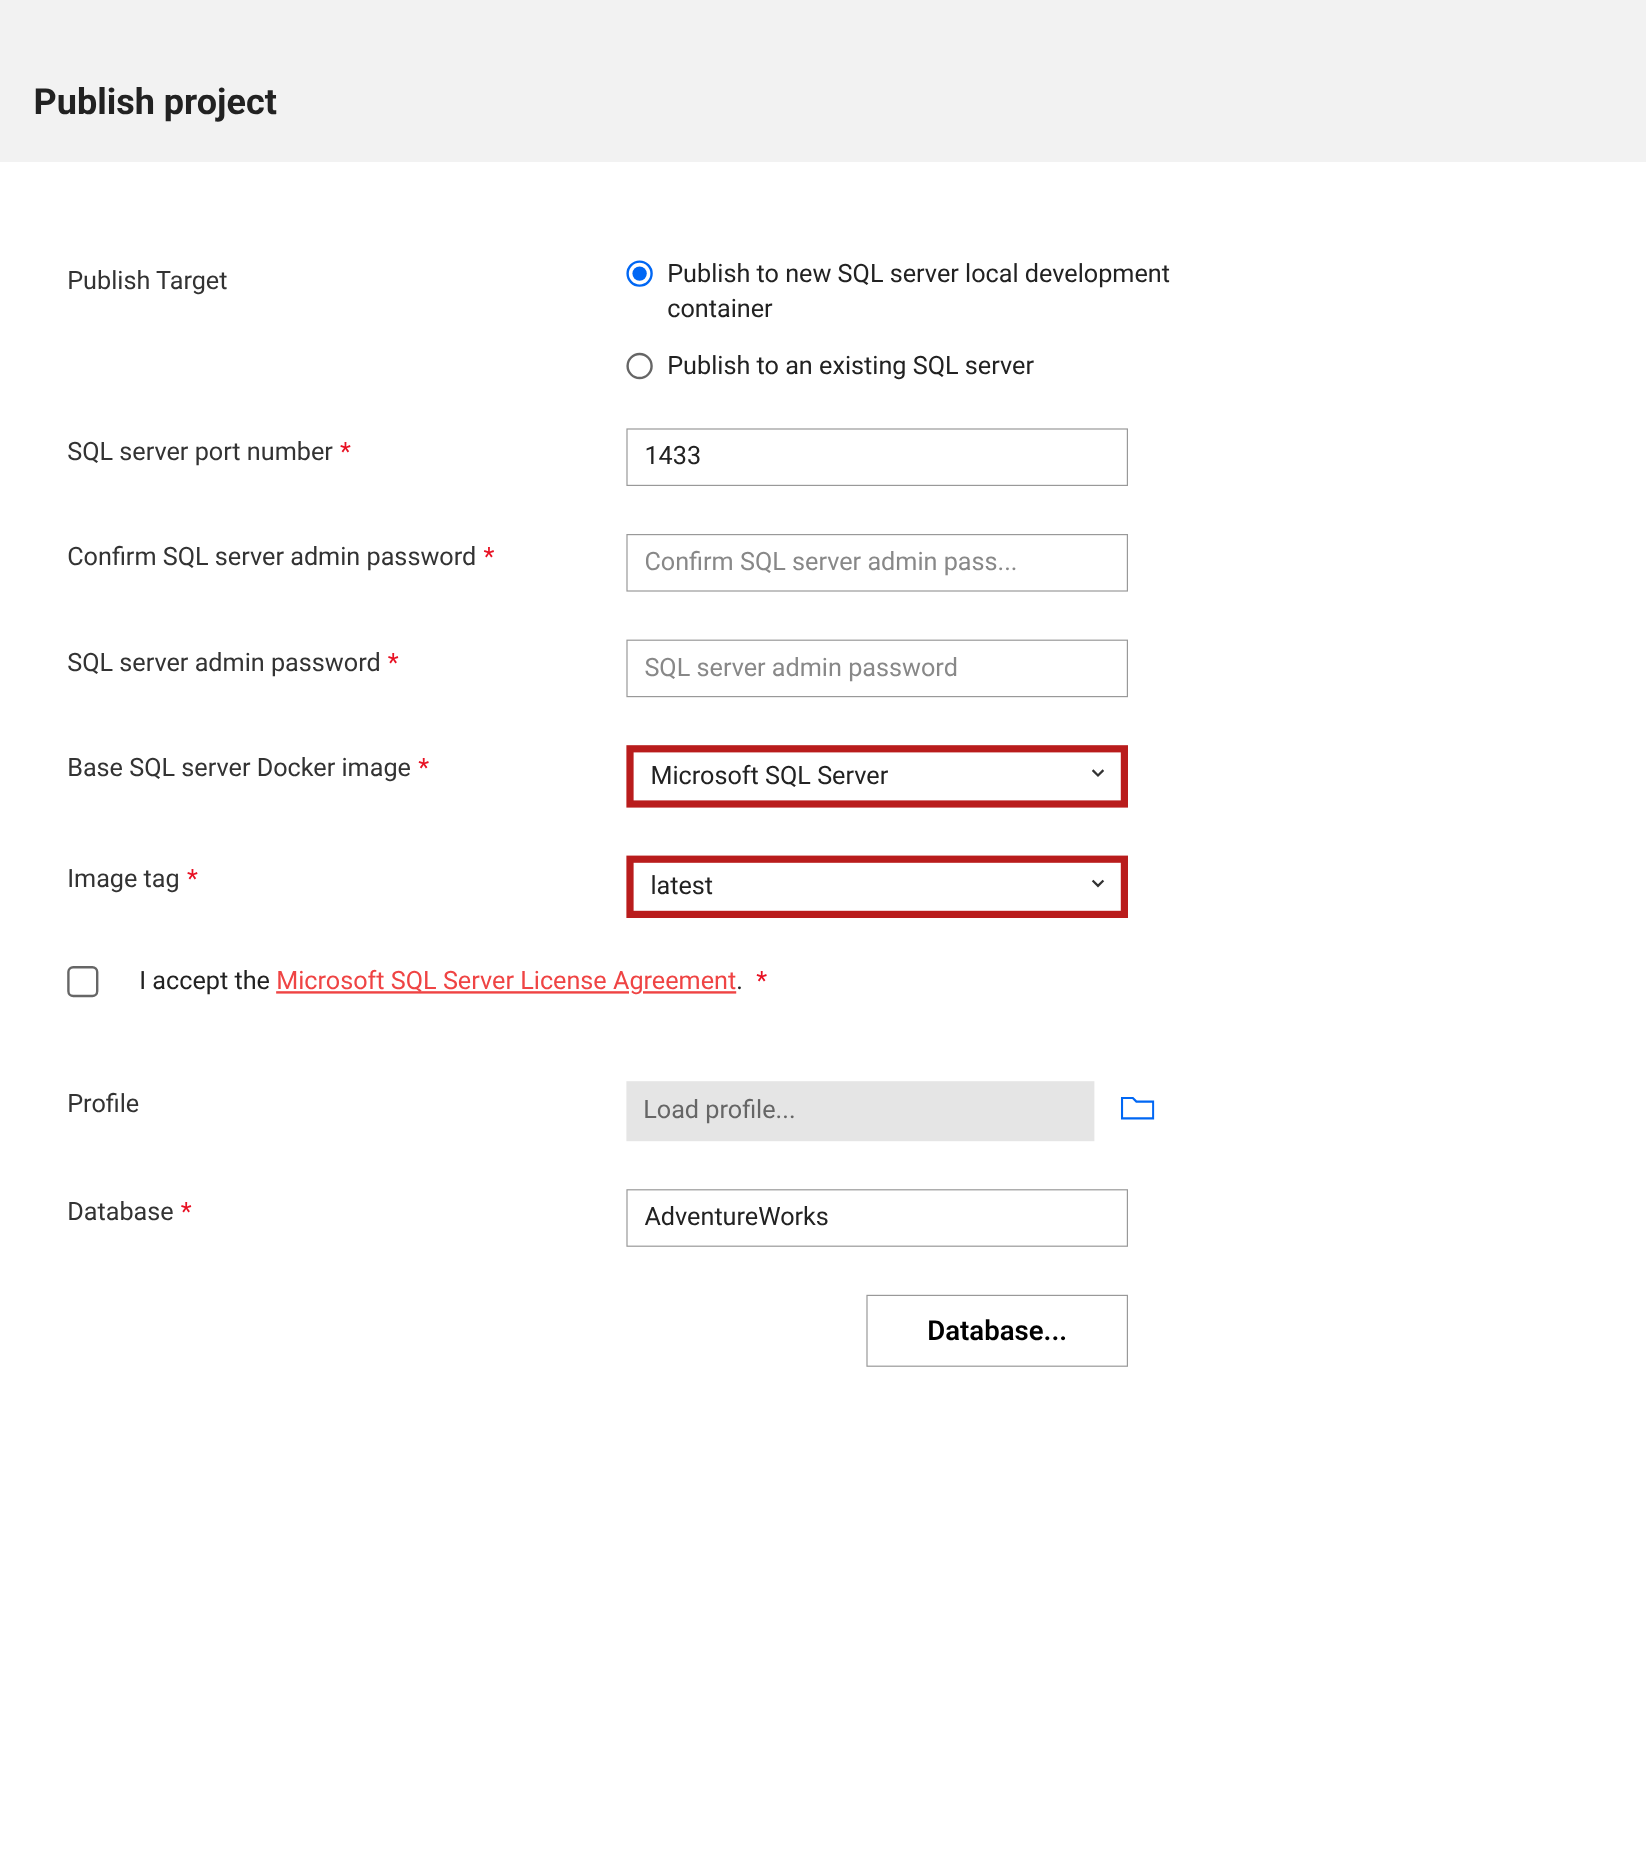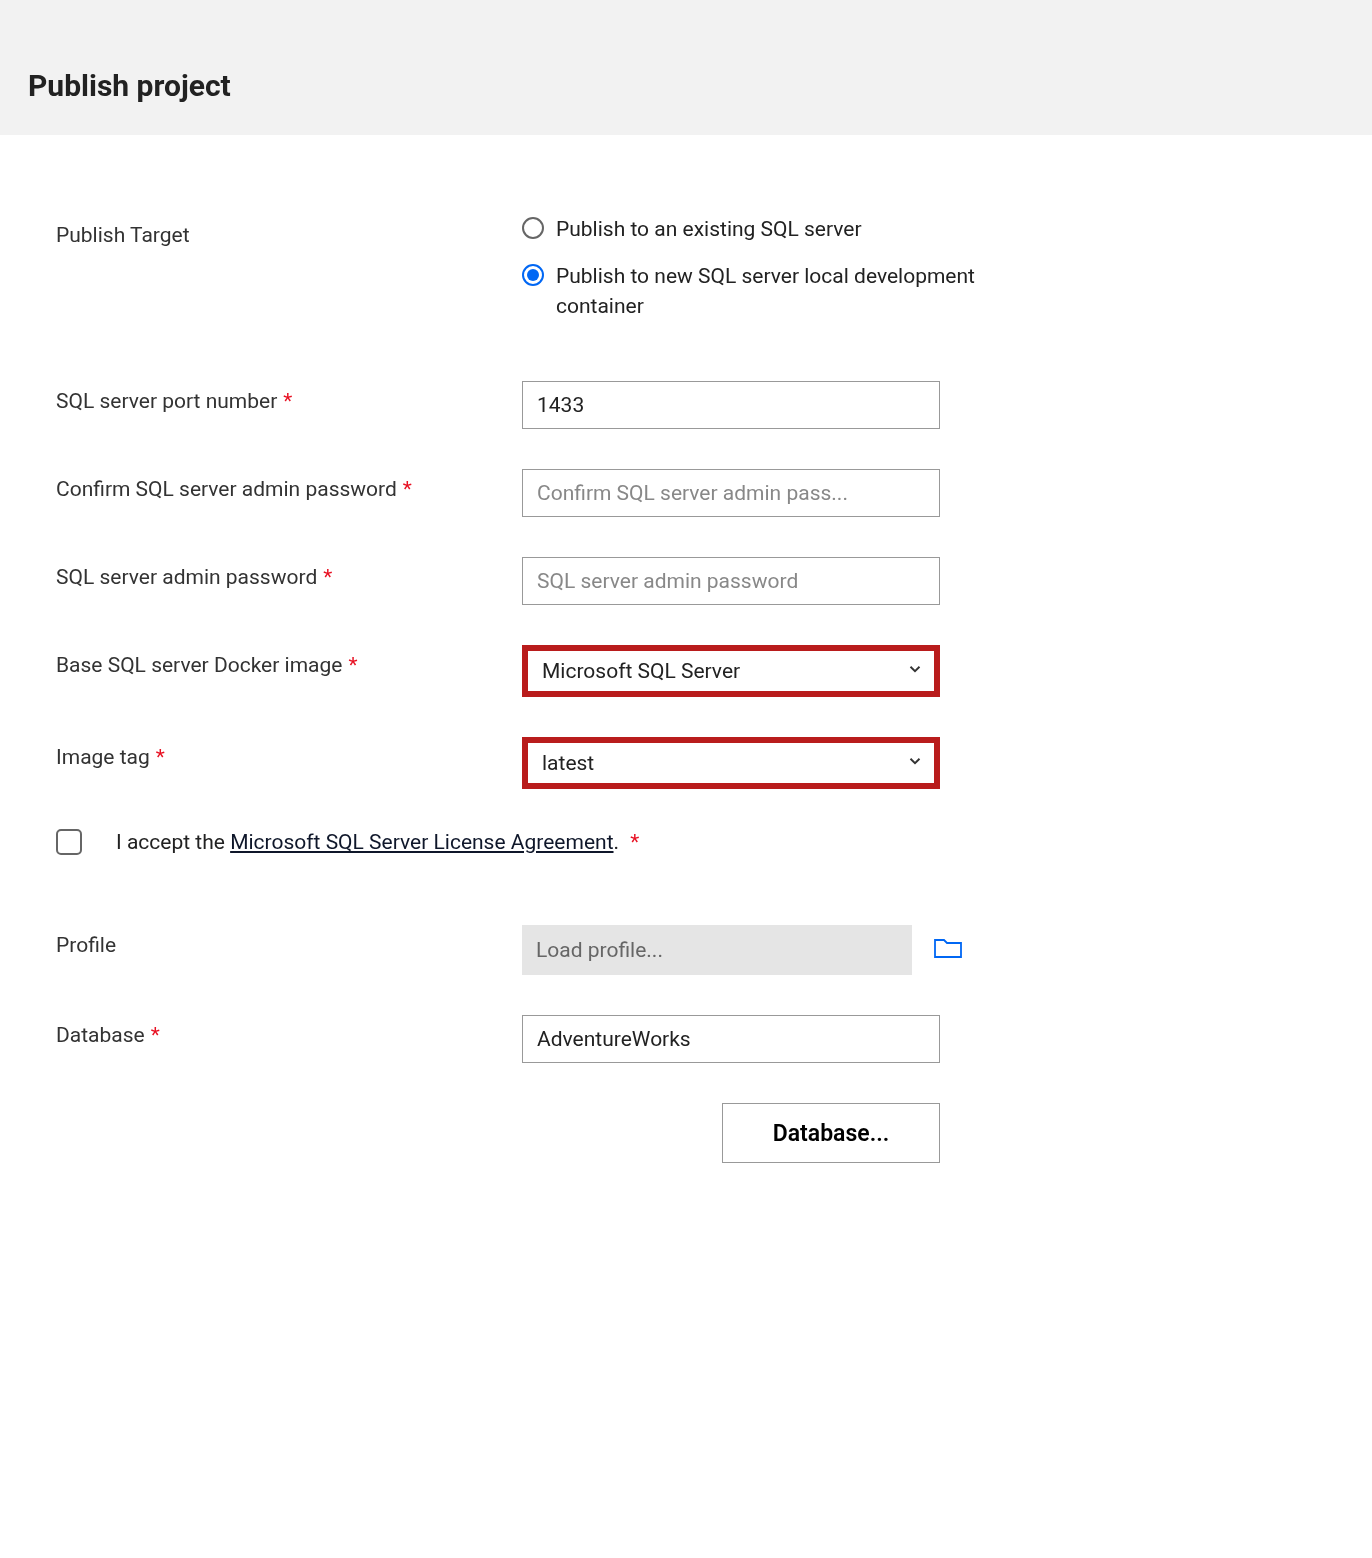--- a/index.html
+++ b/index.html
@@ -136,21 +136,21 @@
       height: 26px;
       border: 2px solid #666;
       border-radius: 5px;
       cursor: pointer;
       flex-shrink: 0;
     }
     .checkbox-label {
       font-size: 21px;
     }
     .link {
-      color: #0f172a;
+      color: #ef4444;
       text-decoration: underline;
       cursor: pointer;
     }
     .profile-input {
       width: 390px;
       height: 50px;
       border: none;
       background: #e5e5e5;
       padding: 0 14px;
       font-size: 21px;
@@ -182,31 +182,31 @@
   </style>
 </head>
 <body>
 
 <div class="header">
   <h1>Publish project</h1>
 </div>
 
 <div class="content">
 
-  <div class="form-row" style="margin-bottom:60px;">
+  <div class="form-row" style="margin-bottom:36px;">
     <div class="form-label">Publish Target</div>
     <div class="form-control-area">
       <div class="radio-group">
+        <div class="radio-option">
+          <div class="radio-circle selected"></div>
+          <div class="radio-text">Publish to new SQL server local development container</div>
+        </div>
         <div class="radio-option">
           <div class="radio-circle"></div>
           <div class="radio-text">Publish to an existing SQL server</div>
-        </div>
-        <div class="radio-option">
-          <div class="radio-circle selected"></div>
-          <div class="radio-text">Publish to new SQL server local development container</div>
         </div>
       </div>
     </div>
   </div>
 
   <div class="form-row">
     <div class="form-label">
       <span>SQL server port number</span><span class="required">*</span>
     </div>
     <div class="form-control-area">

